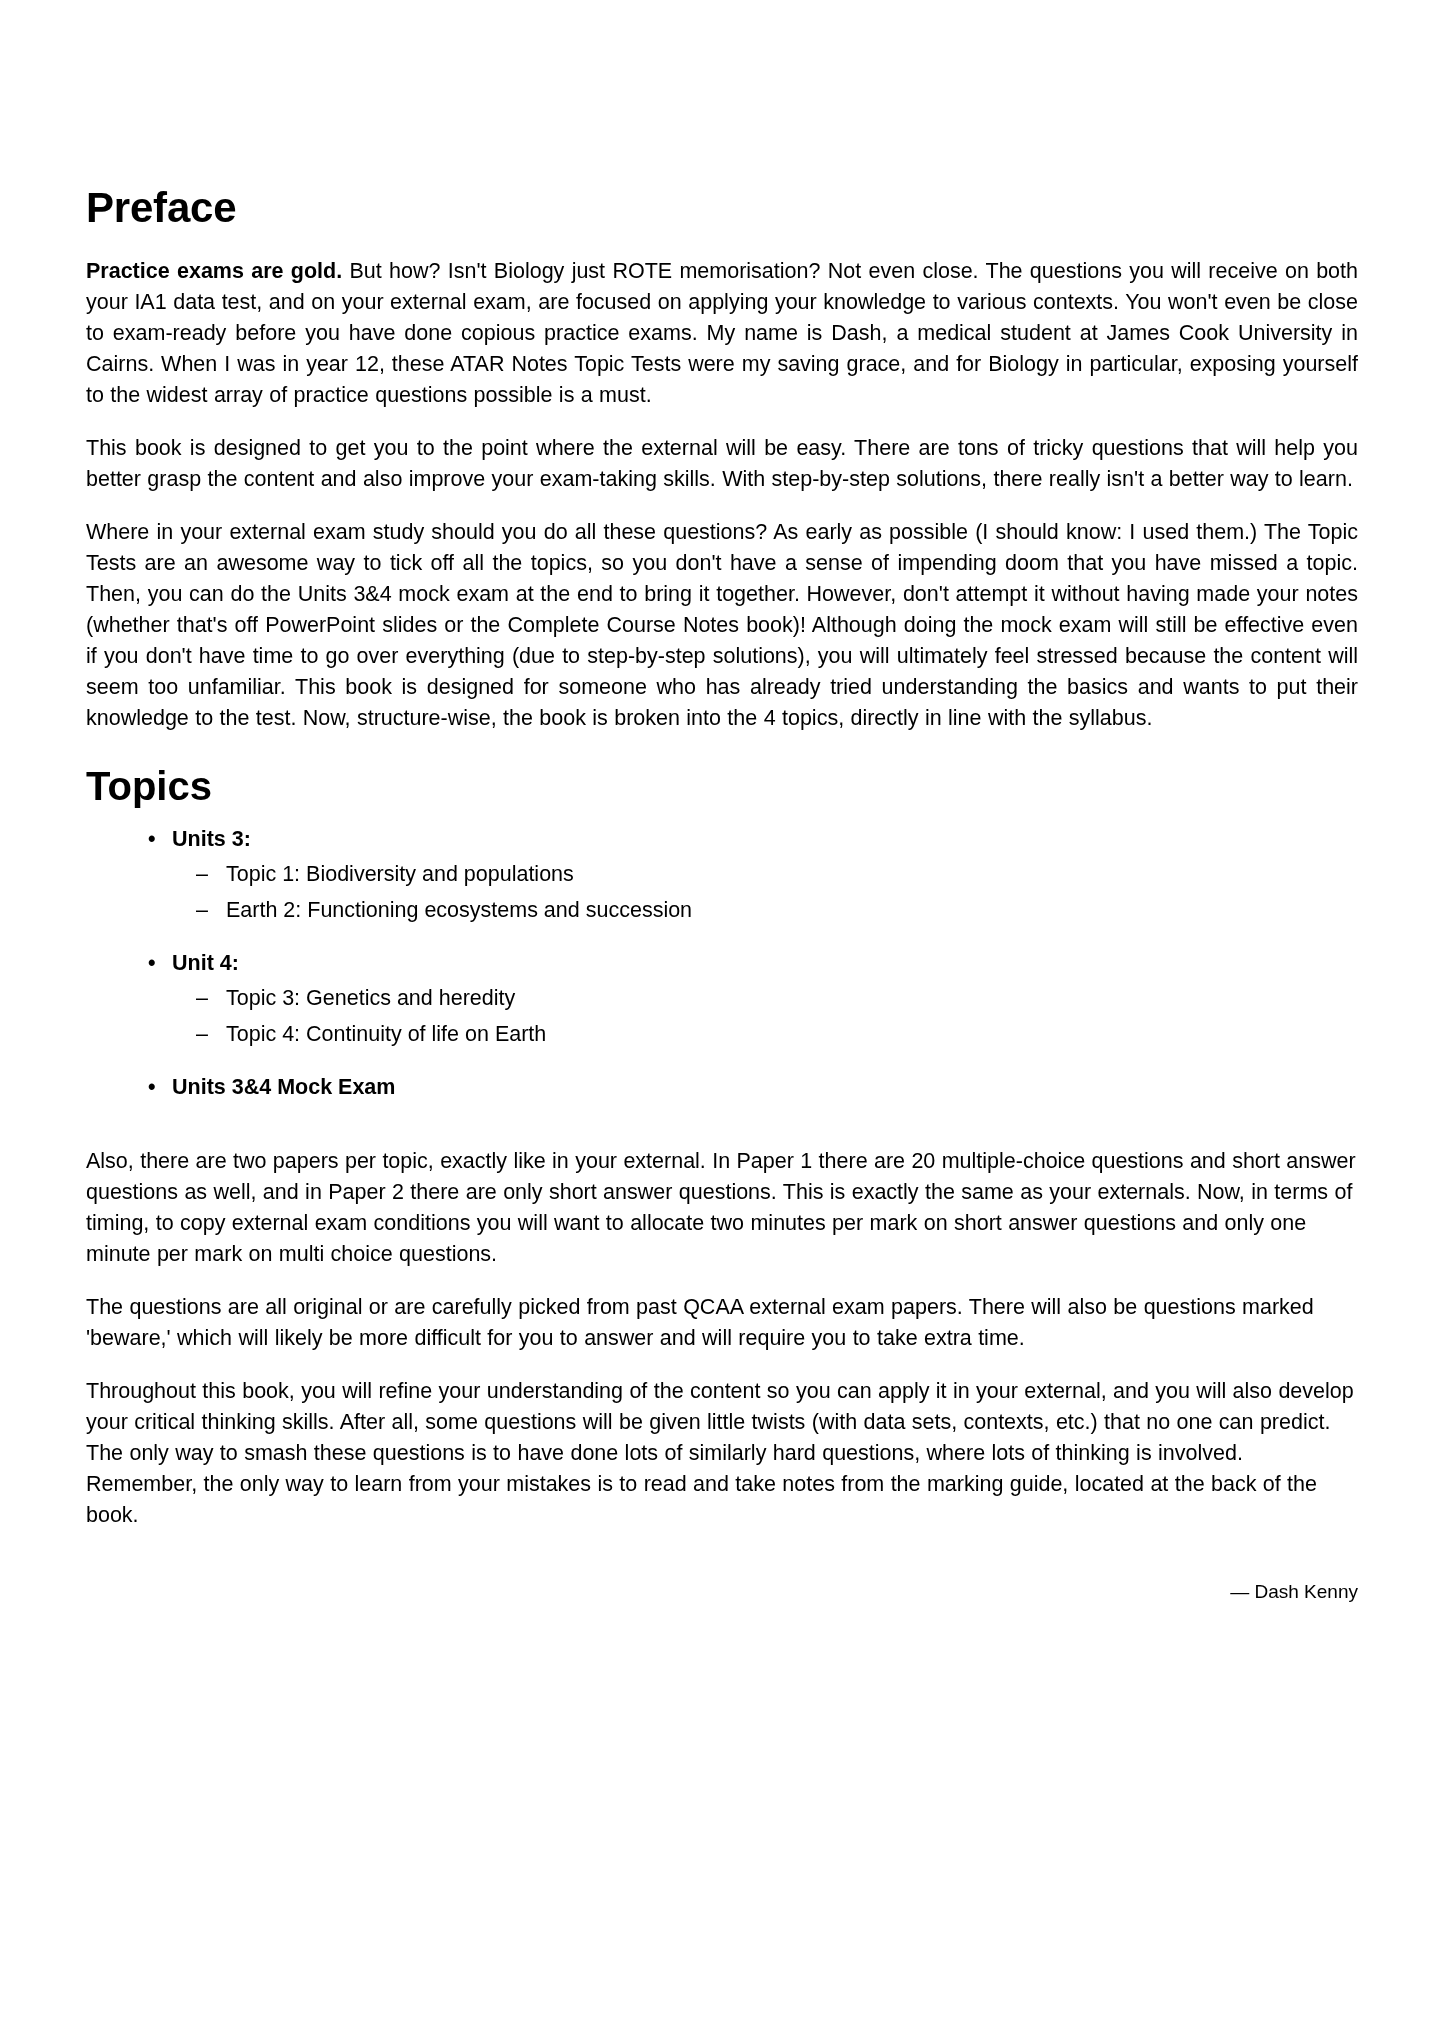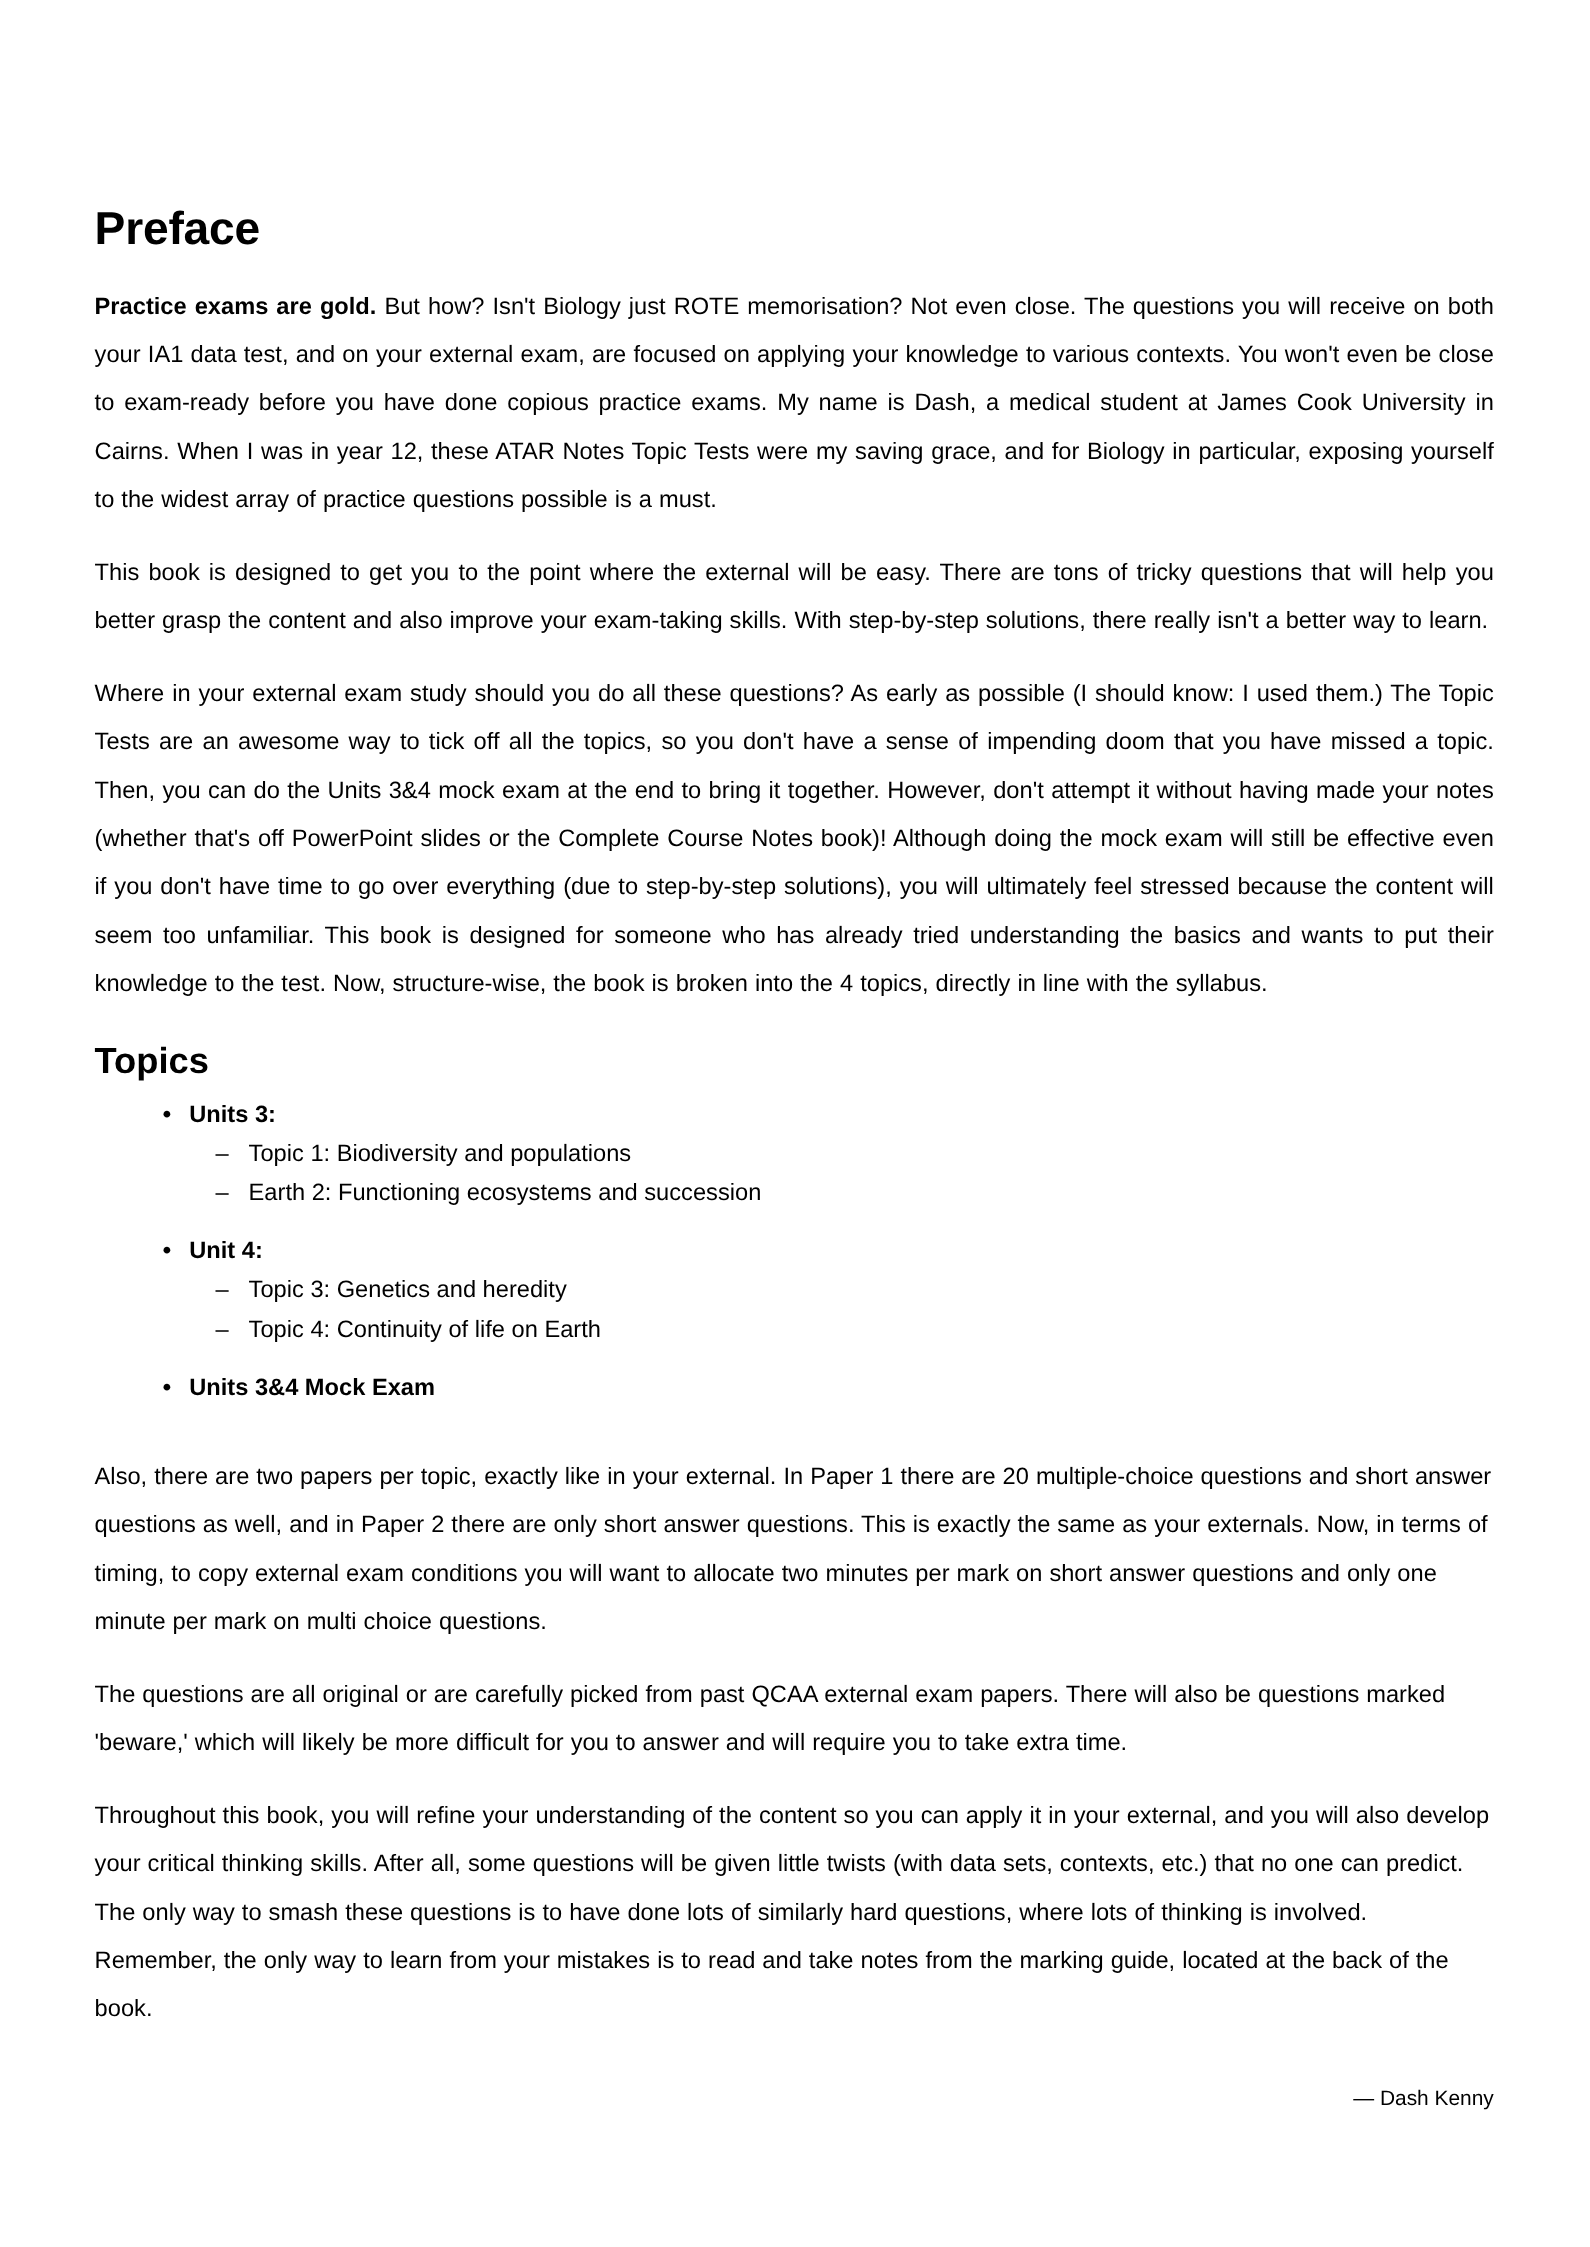--- a/index.html
+++ b/index.html
@@ -26,28 +26,28 @@
     width: 1272px;
   }
   h1.doc-title {
     font-size: 42px;
     font-weight: bold;
     margin: 0 0 26px 0;
     letter-spacing: -0.2px;
     line-height: 1.05;
   }
   h2.section-title {
-    font-size: 33px;
+    font-size: 40px;
     font-weight: bold;
     margin: 30px 0 14px 0;
     line-height: 1.1;
   }
   p.para {
     font-size: 21.5px;
-    line-height: 44px;
+    line-height: 31px;
     margin: 0 0 22px 0;
     text-align: justify;
     text-justify: inter-word;
     word-spacing: 0.4px;
   }
   p.para.ragged {
     text-align: left;
   }
   p.para b {
     font-weight: bold;

